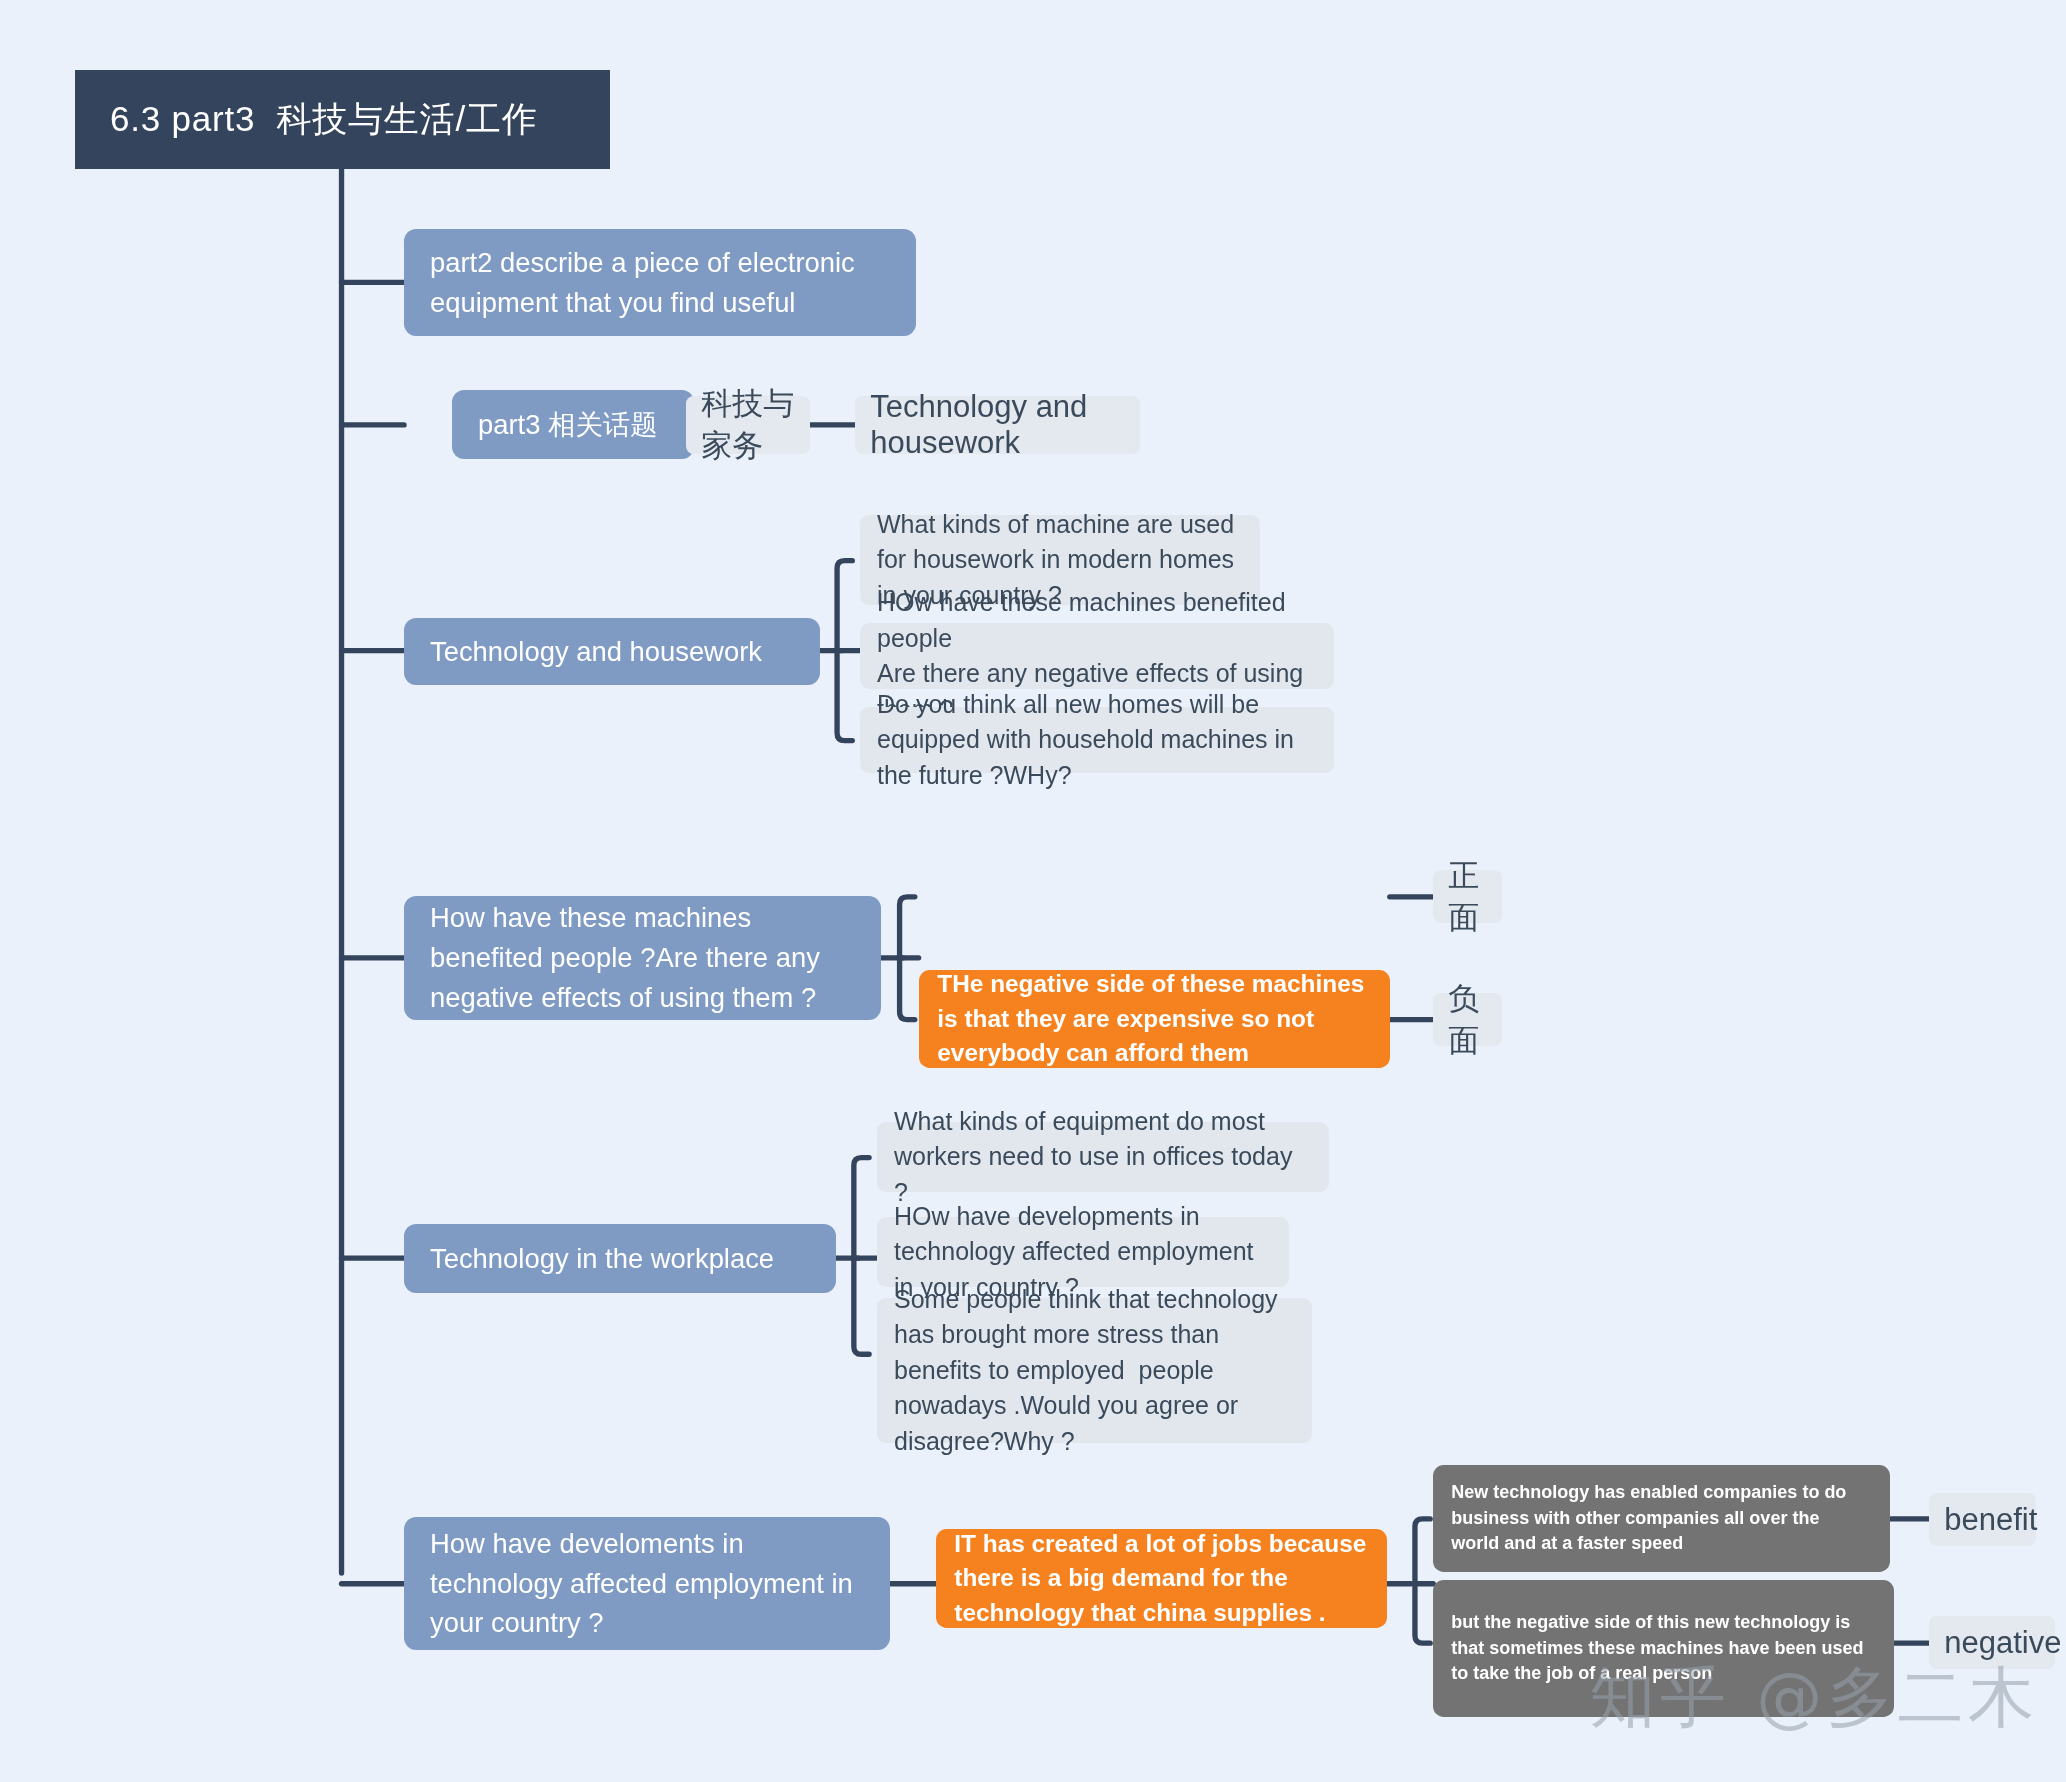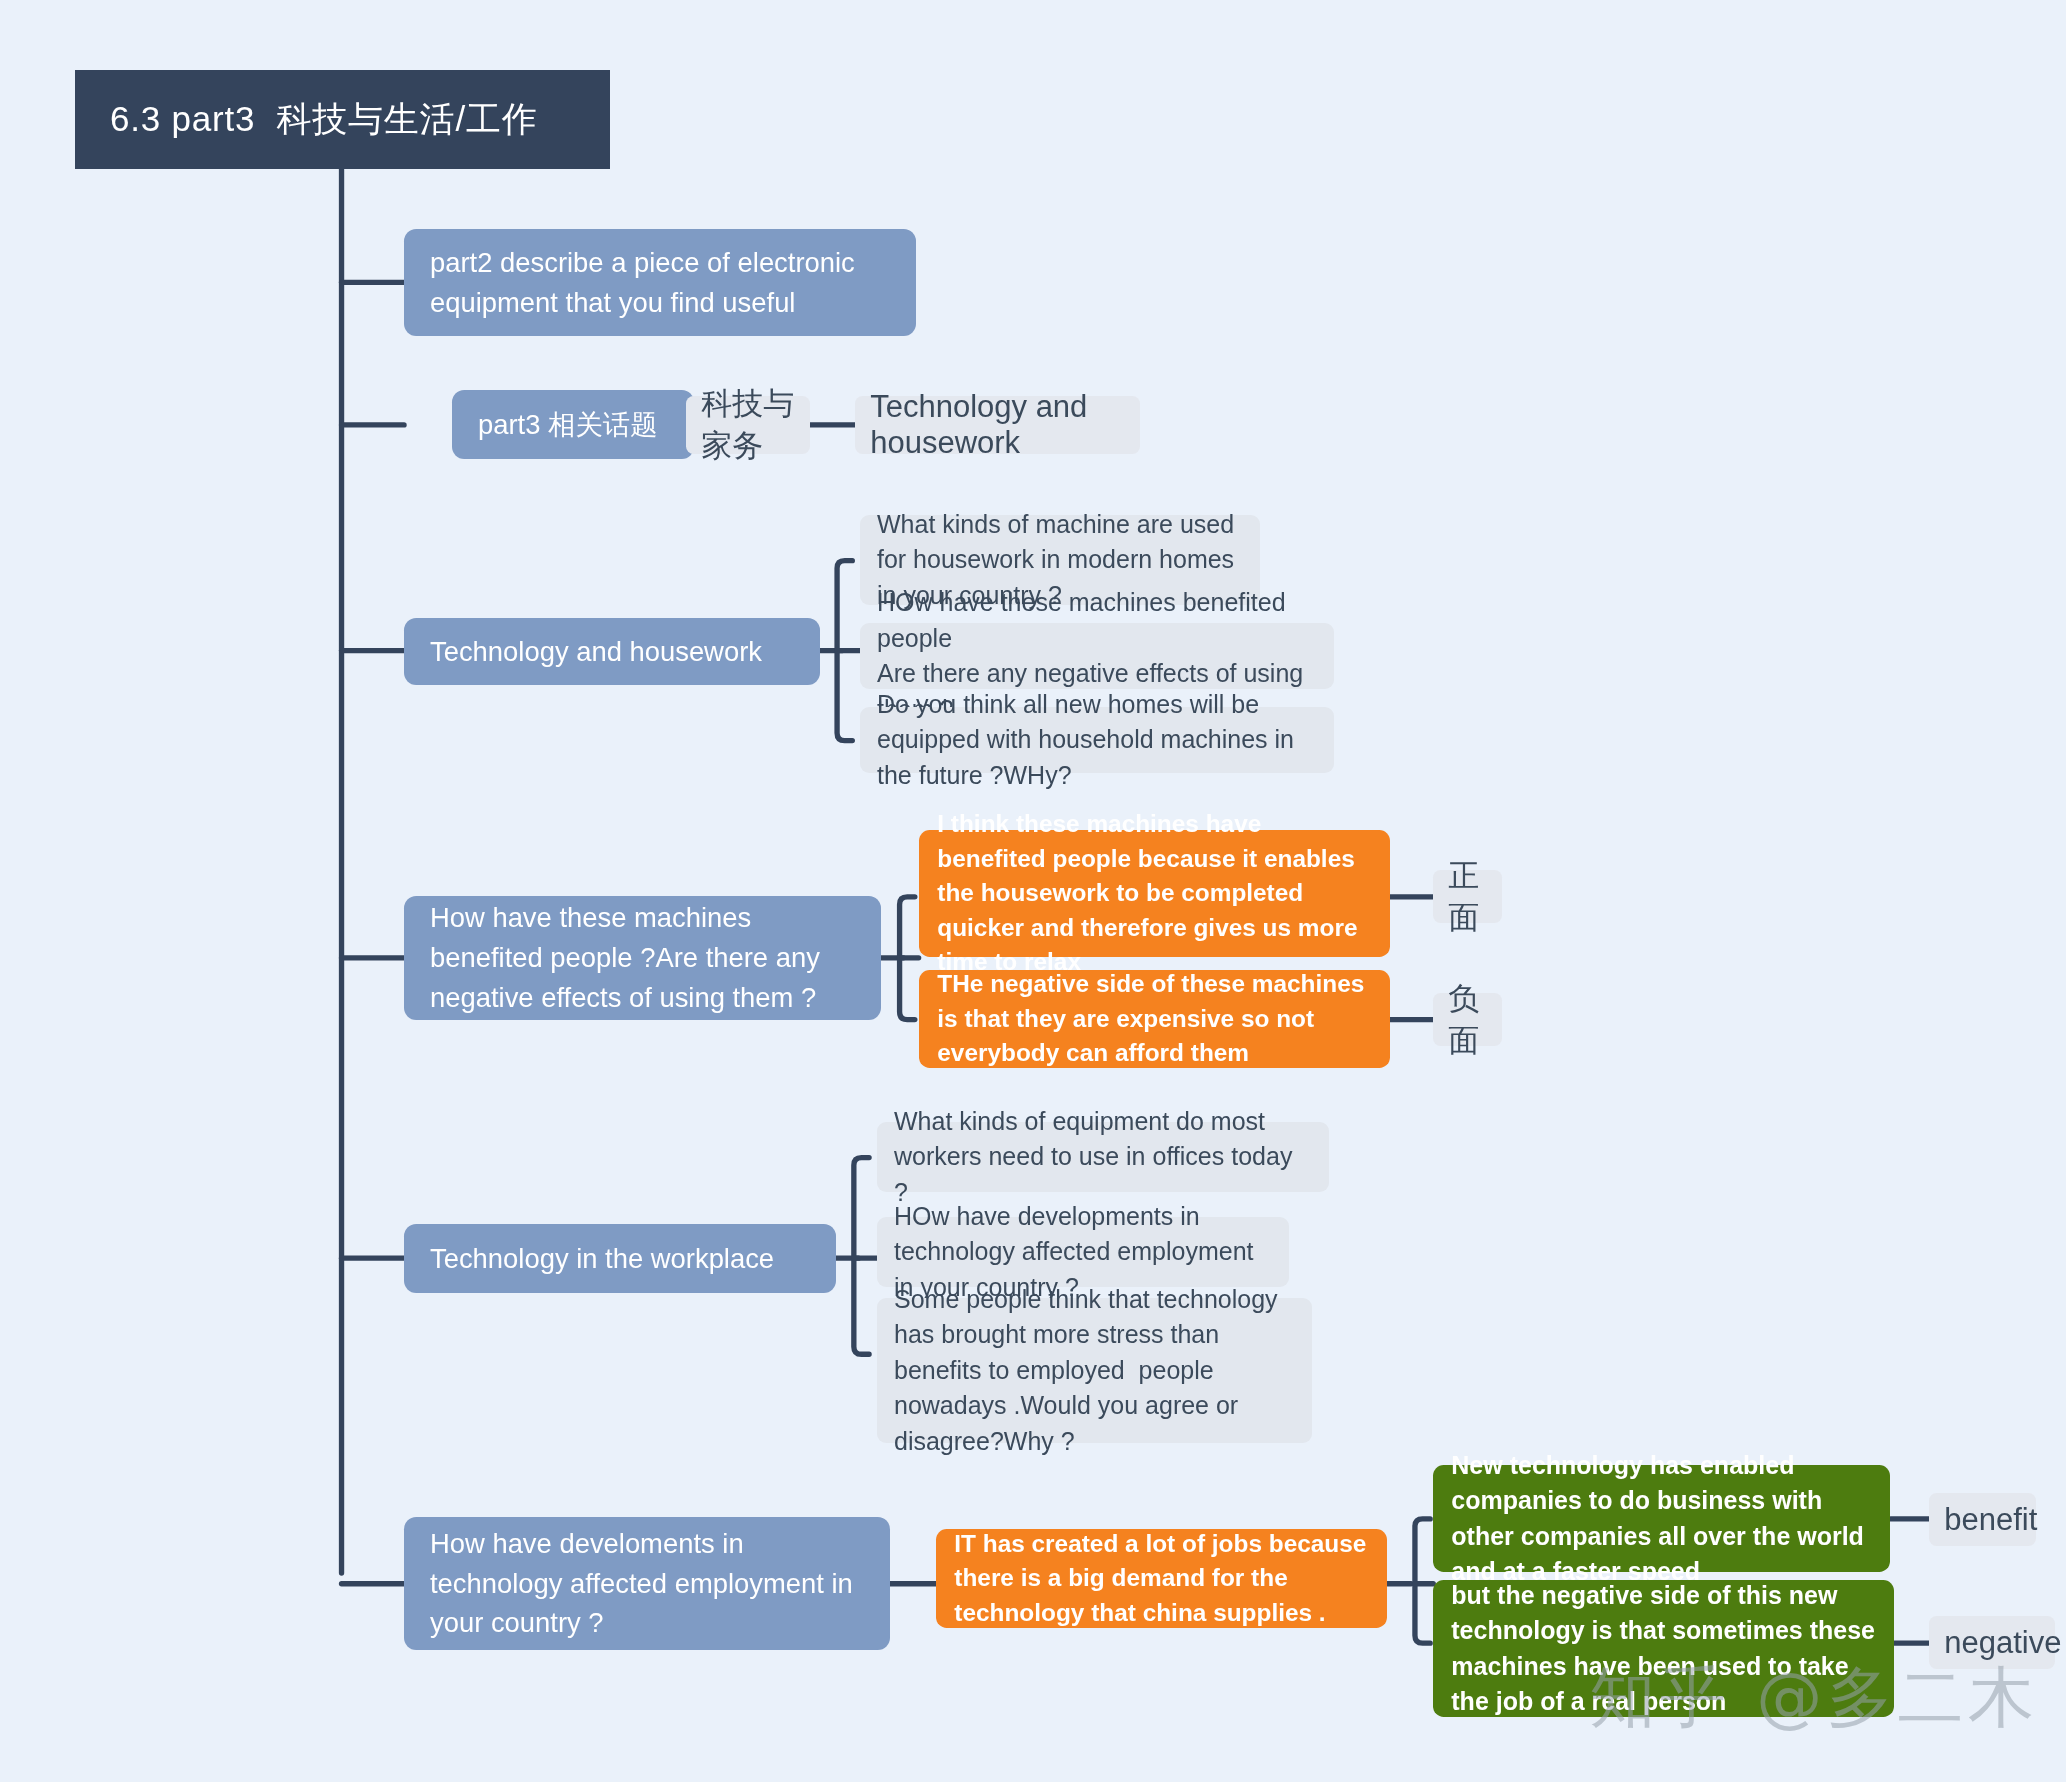--- a/index.html
+++ b/index.html
@@ -76,23 +76,23 @@
     color: #ffffff;
     font-size: 24.4px;
     font-weight: bold;
     line-height: 1.42;
     padding: 13.7px 18.3px;
     border-radius: 10.7px;
   }
 
   
   .yellow-node {
-    background: #4d7c0f;
-    color: #ffffff;
-    font-size: 25px;
+    background: #737373;
+    color: #ffffff;
+    font-size: 18px;
     font-weight: bold;
     line-height: 1.42;
     padding: 13.7px 18.3px;
     border-radius: 10.7px;
   }
 
   svg.conn {
     position: absolute;
     left: 0; top: 0;
     width: 2066px;
@@ -200,23 +200,20 @@
   </div>
 
   <div class="node gray-node" style="left:860px; top:707px; width:474px; height:66px;">
     <span class="txt">Do you think all new homes will be equipped with household machines in the future ?WHy?</span>
   </div>
 
   <div class="node blue-node" style="left:404px; top:896px; width:477px; height:124px;">
     <span class="txt">How have these machines benefited people ?Are there any negative effects of using them ?</span>
   </div>
 
-  <div class="node orange-node" style="left:919px; top:830px; width:471px; height:127px;">
-    <span class="txt">I think these machines have benefited people because it enables the housework to be completed quicker and therefore gives us more time to relax</span>
-  </div>
 
   <div class="node chip-node" style="left:1433px; top:870px; width:69px; height:53px;">
     <span class="txt">正面</span>
   </div>
 
   <div class="node orange-node" style="left:919px; top:970px; width:471px; height:98px;">
     <span class="txt">THe negative side of these machines is that they are expensive so not everybody can afford them</span>
   </div>
 
   <div class="node chip-node" style="left:1433px; top:993px; width:69px; height:53px;">

